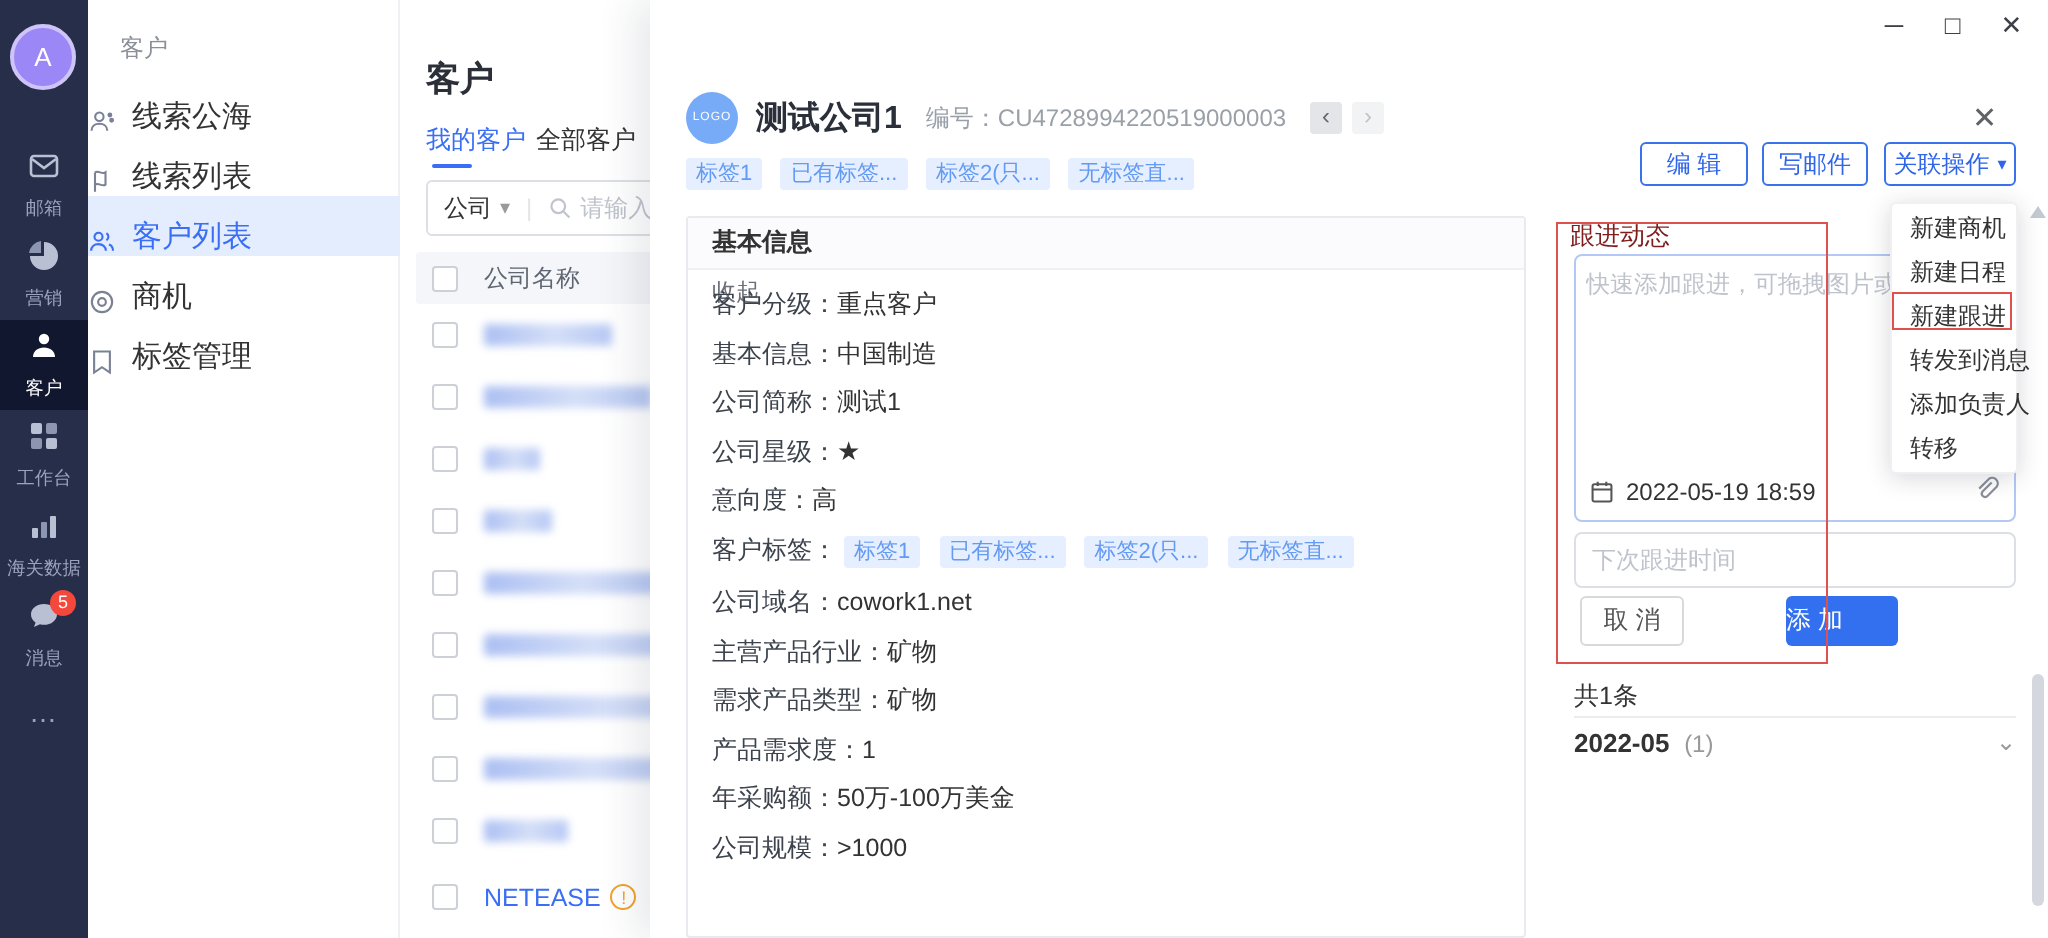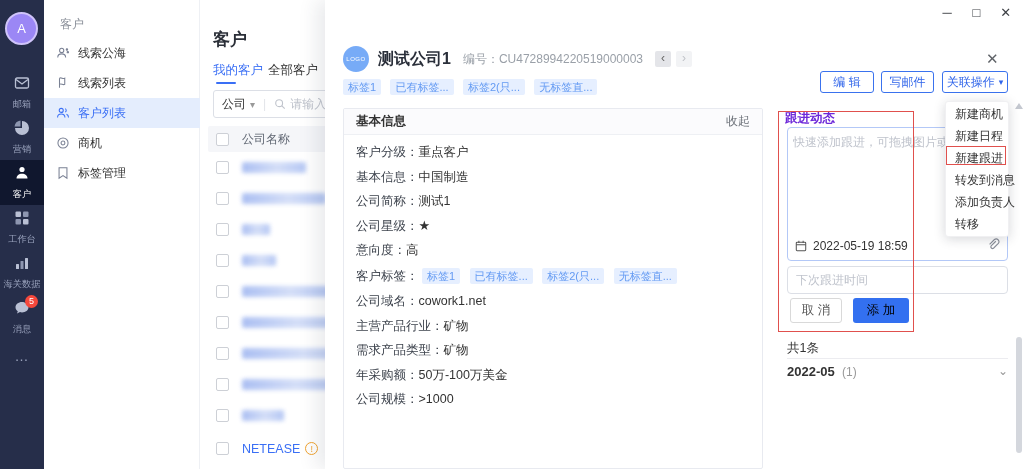--- a/index.html
+++ b/index.html
@@ -21,22 +21,22 @@
   .nav-ico-wrap { position:relative; }
   .badge { position:absolute; top:-5px; right:-8px; min-width:13px; height:13px; border-radius:7px;
            background:#f5483c; color:#fff; font-size:9px; line-height:13px; text-align:center; padding:0 2px; }
   .nav-more { height:32px; display:flex; align-items:center; justify-content:center; color:#9aa3bd; font-size:14px; letter-spacing:1px; cursor:pointer; }
 
   
   .sub { position:absolute; left:44px; top:0; width:156px; height:469px; background:#fff;
          border-right:1px solid #eef0f4; z-index:1; }
   .sub-title { position:absolute; left:16px; top:16px; color:#8a8f99; font-size:12px; }
   .sub-items { position:absolute; top:38px; left:0; width:156px; }
-  .sub-item { height:30px; display:flex; align-items:center; padding-left:12px; color:#333;
-              font-size:12px; cursor:pointer; }
+  .sub-item { height:30px; display:flex; align-items:flex-end; padding-left:0; color:#333;
+              font-size:15px; cursor:pointer; }
   .sub-item svg { width:14px; height:14px; margin-right:8px; stroke:#7a8194; }
   .sub-item.active { background:#e4edfd; color:#3a6ff5; }
   .sub-item.active svg { stroke:#3a6ff5; }
 
   
   .list { position:absolute; left:200px; top:0; width:824px; height:469px; background:#fff; z-index:2; }
   .list-title { position:absolute; left:13px; top:28px; font-size:17px; font-weight:bold; color:#2b2f38; }
   .tab { position:absolute; top:62px; font-size:12.5px; cursor:pointer; }
   .tab.t0 { left:13px; color:#3a6ff5; }
   .tab.t1 { left:68px; color:#333; }
@@ -80,39 +80,39 @@
 
   .chip { display:inline-block; height:16px; line-height:16px; padding:0 5px; background:#e6efff;
           color:#639af3; font-size:11px; border-radius:2px; margin-right:6px; }
 
   .obtn { height:22px; border:1px solid #3a72ee; border-radius:3px; background:#fff; color:#3065ea;
           font-size:12px; display:flex; align-items:center; justify-content:center; cursor:pointer; }
   .obtn .bcaret { font-size:9px; margin-left:4px; }
 
   .panel { border:1px solid #e8eaf0; border-radius:2px; background:#fff; overflow:hidden; }
   .panel-h { height:26px; line-height:25px; padding:0 12px; background:#fbfbfd; border-bottom:1px solid #eef0f4;
-             display:flex; justify-content:space-between; }
+             display:flex; justify-content:space-between;flex-direction:column; }
   .panel-h .pt { font-size:12.5px; font-weight:bold; color:#333; }
   .panel-h .collapse { color:#6b7078; cursor:pointer; }
   .fields { padding:10px 12px 0 12px; }
   .frow { margin-bottom:10.5px; font-size:12.5px; line-height:14px; color:#3d434d; white-space:nowrap; }
   .frow .fv { color:#333; }
   .star { color:#f5a623; font-size:13px; }
 
-  .fu-title { font-size:12.5px; font-weight:bold; color:#6d28d9;text-align:right; }
+  .fu-title { font-size:12.5px; font-weight:normal; color:#7f1d1d;text-align:right; }
   .fu-box { border:1px solid #b3c8f7; border-radius:4px; background:#fff; }
   .fu-ph { position:absolute; left:5px; top:6px; color:#bfc3cc; white-space:nowrap; overflow:hidden; width:210px; }
   .fu-date { position:absolute; left:7px; bottom:7px; display:flex; align-items:center; color:#333; font-size:12px; }
   .fu-date svg { margin-right:6px; }
   .fu-clip { position:absolute; right:7px; bottom:6px; }
   .fu-input { border:1px solid #dcdfe6; border-radius:4px; display:flex; align-items:center; padding:0 8px; color:#bfc3cc; }
   .btn-cancel { border:1px solid #d9d9d9; border-radius:3px; background:#fff; color:#555;
                 display:flex; align-items:center; justify-content:center; font-size:12.5px; cursor:pointer; }
-  .btn-add { border-radius:3px; background:#3370f0; color:#000000; display:flex; align-items:center;
-             justify-content:center; font-size:12.5px; cursor:pointer; }
+  .btn-add { border-radius:3px; background:#3370f0; color:#ffffff; display:flex; align-items:center;
+             font-size:12.5px; cursor:pointer;margin-left:40px; }
   .fu-total { font-size:12.5px; color:#333; }
   .fu-divider { border-top:1px solid #ececf0; }
   .grp { font-size:13px; font-weight:bold; color:#333; }
   .grp-cnt { font-weight:normal; color:#999; margin-left:4px; font-size:12px; }
   .grp-caret { color:#999; font-size:12px; }
   .tl-card { background:#f6f7f9; border-radius:3px; }
   .tl-dotline { position:absolute; left:13px; top:14px; bottom:6px; border-left:1px dotted #c9ccd4; }
   .tl-dot { position:absolute; left:9px; top:13px; width:7px; height:7px; border:2px solid #ff8c4a;
             border-radius:50%; background:#f6f7f9; }
   .tl-type { position:absolute; left:26px; top:11px; font-size:12.5px; color:#333; }
@@ -361,20 +361,21 @@
       <div class="frow">
         <span>客户标签：</span>
         <span class="chip">标签1</span>
         <span class="chip">已有标签...</span>
         <span class="chip">标签2(只...</span>
         <span class="chip">无标签直...</span>
       </div>
       <div class="frow"><span>公司域名：</span><span class="fv">cowork1.net</span></div>
       <div class="frow"><span>主营产品行业：</span><span class="fv">矿物</span></div>
       <div class="frow"><span>需求产品类型：</span><span class="fv">矿物</span></div>
+      <div class="frow"><span>产品需求度：</span><span class="fv">1</span></div>
       <div class="frow"><span>年采购额：</span><span class="fv">50万-100万美金</span></div>
       <div class="frow"><span>公司规模：</span><span class="fv">&gt;1000</span></div>
     </div>
   </div>
 
   <div class="dz fu-title" style="left:785px; top:110px;">跟进动态</div>
 
   <div class="dz fu-box" style="left:787px; top:127px; width:221px; height:134px;">
     <span class="fu-ph">快速添加跟进，可拖拽图片或附件至此</span>
     <span class="fu-date">

